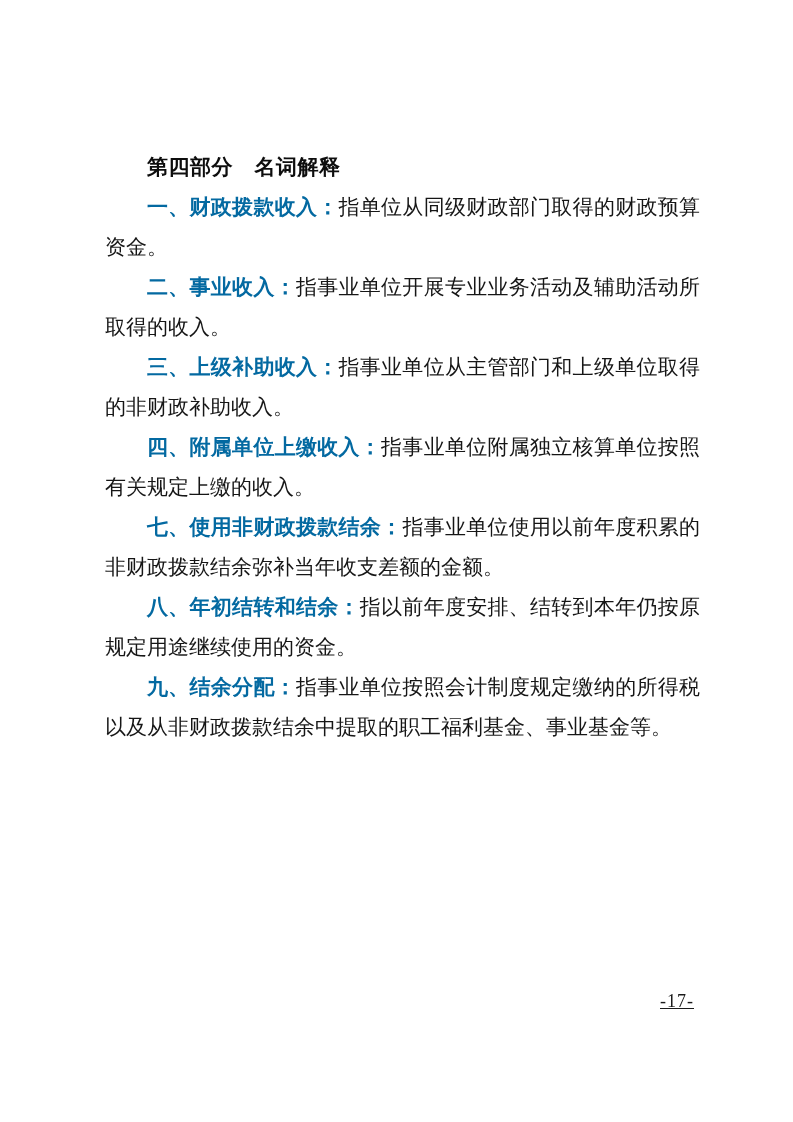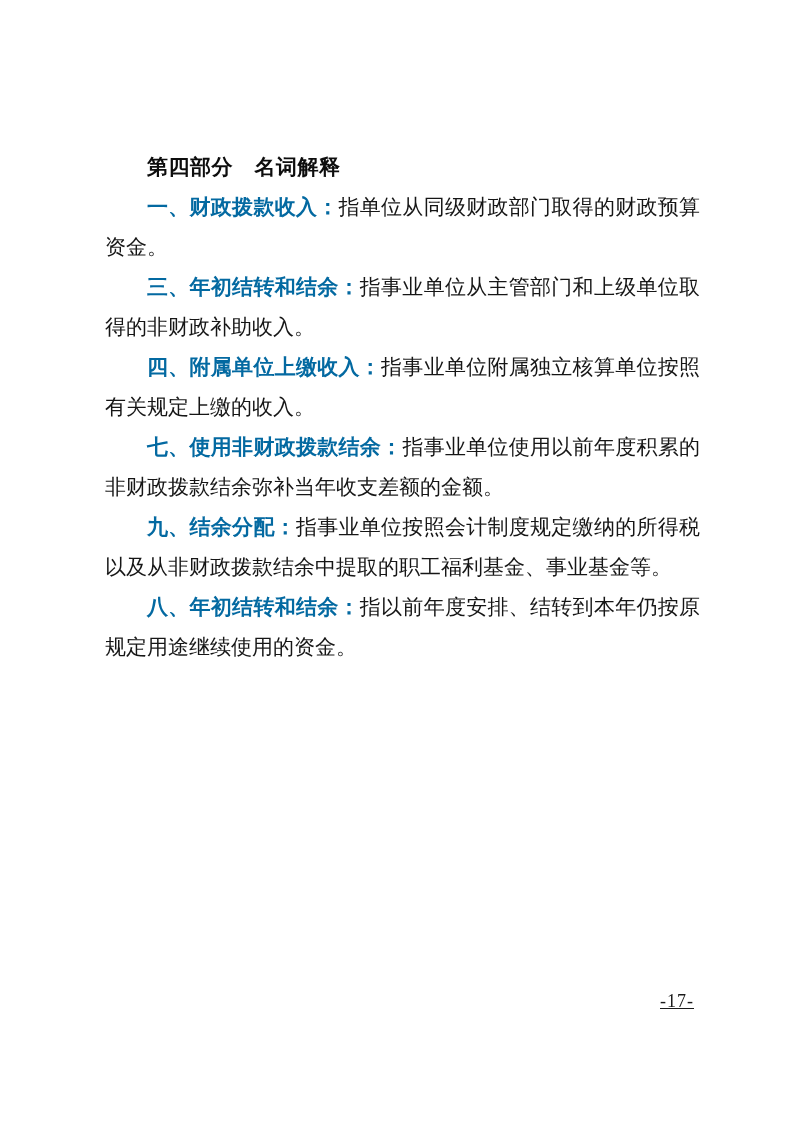--- a/index.html
+++ b/index.html
@@ -61,29 +61,30 @@
 </head>
 <body>
 
 <div class="page">
   <div class="content">
 
     <div class="heading">第四部分　名词解释</div>
 
     <p class="para"><span class="term">一、财政拨款收入：</span><span>指单位从同级财政部门取得的财政预算资金。</span></p>
 
+    <p class="para"><span class="term">二、事业收入：</span><span>指事业单位开展专业业务活动及辅助活动所取得的收入。</span></p>
 
-    <p class="para"><span class="term">三、年初结转和结余：</span><span>指事业单位从主管部门和上级单位取得的非财政补助收入。</span></p>
+    <p class="para"><span class="term">三、上级补助收入：</span><span>指事业单位从主管部门和上级单位取得的非财政补助收入。</span></p>
 
     <p class="para"><span class="term">四、附属单位上缴收入：</span><span>指事业单位附属独立核算单位按照有关规定上缴的收入。</span></p>
 
 
 
     <p class="para"><span class="term">七、使用非财政拨款结余：</span><span>指事业单位使用以前年度积累的非财政拨款结余弥补当年收支差额的金额。</span></p>
 
+    <p class="para"><span class="term">八、年初结转和结余：</span><span>指以前年度安排、结转到本年仍按原规定用途继续使用的资金。</span></p>
+
     <p class="para"><span class="term">九、结余分配：</span><span>指事业单位按照会计制度规定缴纳的所得税以及从非财政拨款结余中提取的职工福利基金、事业基金等。</span></p>
-
-    <p class="para"><span class="term">八、年初结转和结余：</span><span>指以前年度安排、结转到本年仍按原规定用途继续使用的资金。</span></p>
 
   </div>
 
   <div class="page-number">-17-</div>
 </div>
 
 </body></html>

